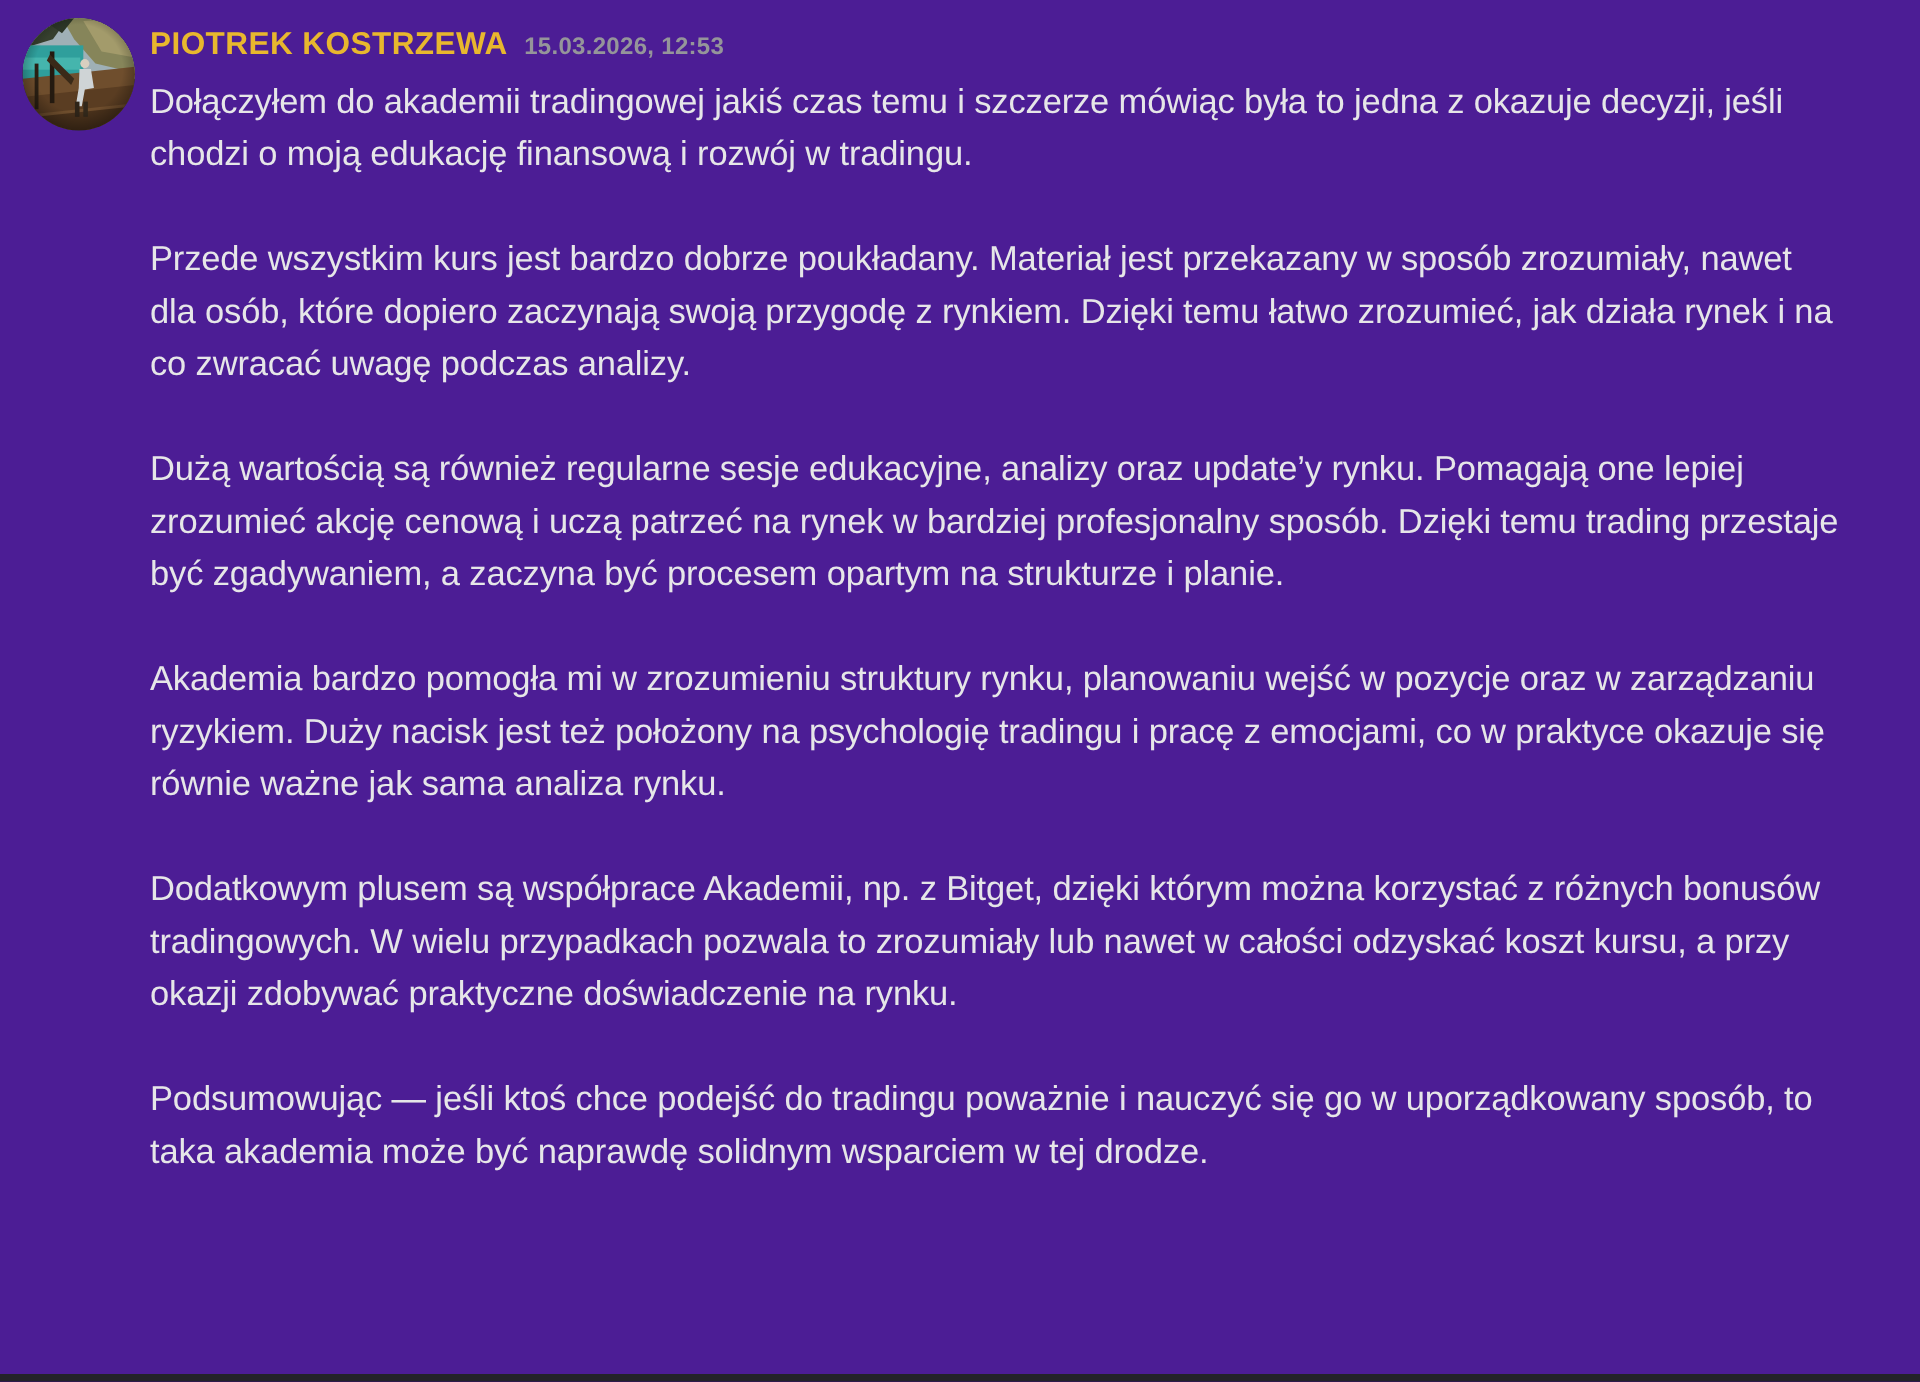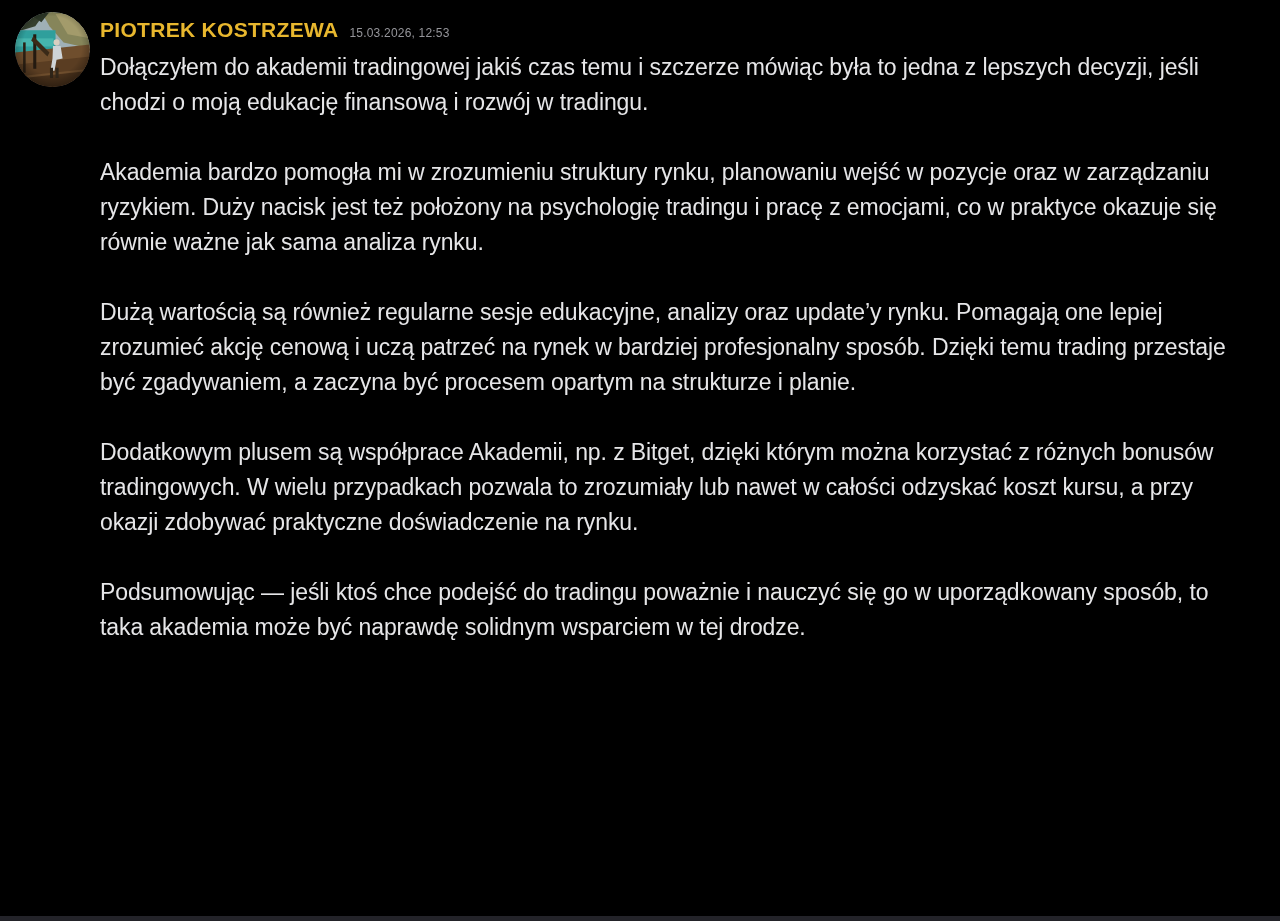--- a/index.html
+++ b/index.html
@@ -3,21 +3,21 @@
 <meta charset="utf-8">
 <style>
   * { margin: 0; padding: 0; box-sizing: border-box; }
   html, body { background: #1a1a1e; }
   body { font-family: "Liberation Sans", sans-serif; }
 
   .screen {
     position: relative;
     width: 1280px;
     height: 921px;
-    background: #000000;
+    background: #4c1d95;
     overflow: hidden;
   }
 
   .message {
     position: relative;
     width: 100%;
     height: 100%;
   }
 
   .avatar {
@@ -51,23 +51,24 @@
     color: #e8b72e;
     font-weight: 700;
     font-size: 21px;
     letter-spacing: 0.3px;
     cursor: pointer;
     white-space: nowrap;
   }
 
   .timestamp {
     color: #95959a;
-    font-size: 12px;
+    font-size: 16px;
     letter-spacing: 0.2px;
     white-space: nowrap;
+    font-weight: bold;
   }
 
   .msg-body {
     color: #e6e6e8;
     font-size: 23px;
     line-height: 35px;
     letter-spacing: -0.1px;
   }
 
   .msg-body p { margin-bottom: 35px; }
@@ -123,23 +124,24 @@
         </svg>
       </span>
     </div>
 
     <div class="content">
       <div class="msg-header">
         <span class="author">PIOTREK KOSTRZEWA</span>
         <span class="timestamp">15.03.2026, 12:53</span>
       </div>
       <div class="msg-body">
-        <p>Dołączyłem do akademii tradingowej jakiś czas temu i szczerze mówiąc była to jedna z lepszych decyzji, jeśli chodzi o moją edukację finansową i rozwój w tradingu.</p>
+        <p>Dołączyłem do akademii tradingowej jakiś czas temu i szczerze mówiąc była to jedna z okazuje decyzji, jeśli chodzi o moją edukację finansową i rozwój w tradingu.</p>
+        <p>Przede wszystkim kurs jest bardzo dobrze poukładany. Materiał jest przekazany w sposób zrozumiały, nawet dla osób, które dopiero zaczynają swoją przygodę z rynkiem. Dzięki temu łatwo zrozumieć, jak działa rynek i na co zwracać uwagę podczas analizy.</p>
+        <p>Dużą wartością są również regularne sesje edukacyjne, analizy oraz update’y rynku. Pomagają one lepiej zrozumieć akcję cenową i uczą patrzeć na rynek w bardziej profesjonalny sposób. Dzięki temu trading przestaje być zgadywaniem, a zaczyna być procesem opartym na strukturze i planie.</p>
         <p>Akademia bardzo pomogła mi w zrozumieniu struktury rynku, planowaniu wejść w pozycje oraz w zarządzaniu ryzykiem. Duży nacisk jest też położony na psychologię tradingu i pracę z emocjami, co w praktyce okazuje się równie ważne jak sama analiza rynku.</p>
-        <p>Dużą wartością są również regularne sesje edukacyjne, analizy oraz update’y rynku. Pomagają one lepiej zrozumieć akcję cenową i uczą patrzeć na rynek w bardziej profesjonalny sposób. Dzięki temu trading przestaje być zgadywaniem, a zaczyna być procesem opartym na strukturze i planie.</p>
         <p>Dodatkowym plusem są współprace Akademii, np. z Bitget, dzięki którym można korzystać z różnych bonusów tradingowych. W wielu przypadkach pozwala to zrozumiały lub nawet w całości odzyskać koszt kursu, a przy okazji zdobywać praktyczne doświadczenie na rynku.</p>
         <p>Podsumowując — jeśli ktoś chce podejść do tradingu poważnie i nauczyć się go w uporządkowany sposób, to taka akademia może być naprawdę solidnym wsparciem w tej drodze.</p>
       </div>
     </div>
 
   </div>
   <div class="bottom-strip"></div>
 </div>
 
 </body></html>

